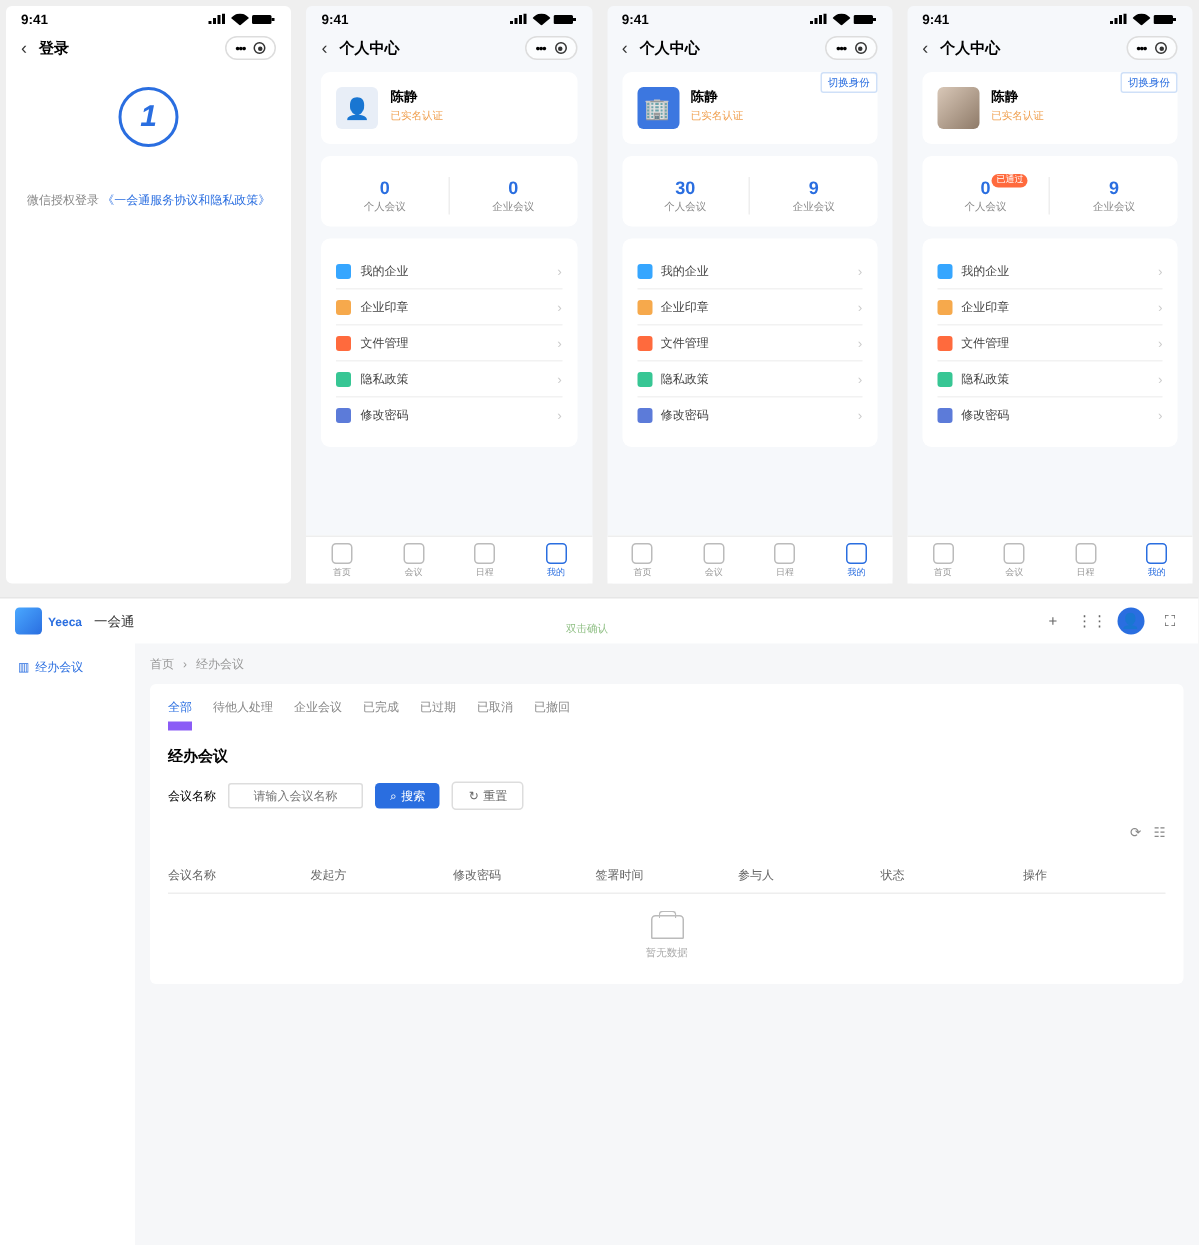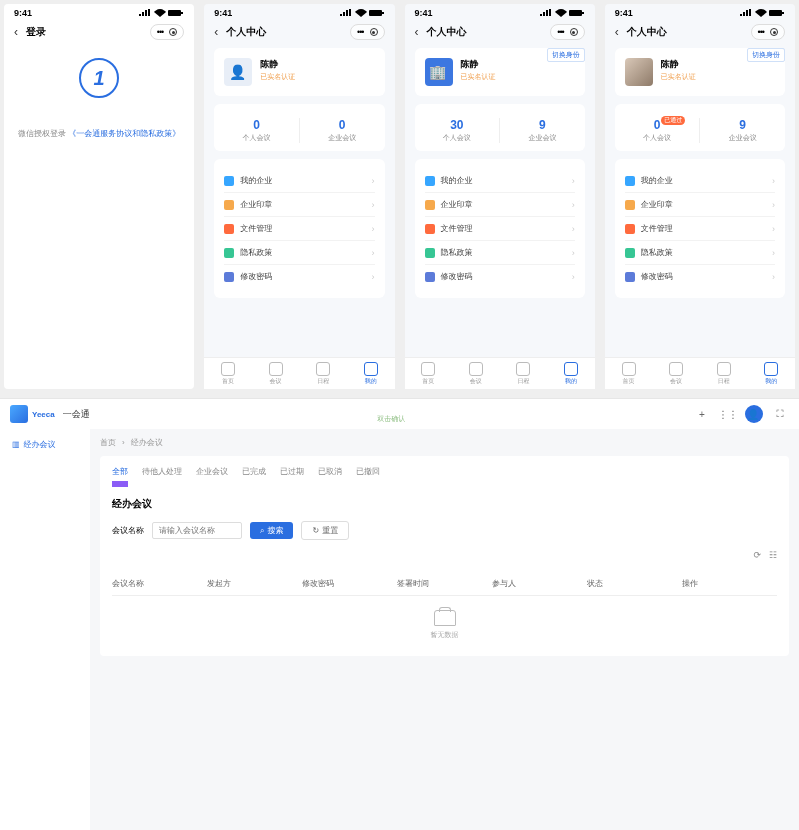--- a/index.html
+++ b/index.html
@@ -72,21 +72,21 @@
     .dside{width:90px;padding:6px 6px;}
     .dside-item{font-size:8px;color:#2a6ee0;padding:4px 6px;border-radius:3px;display:flex;align-items:center;gap:4px;}
     .dmain{flex:1;background:#f6f7f9;padding:8px 10px;overflow:hidden;}
     .crumb{font-size:8px;color:#999;display:flex;align-items:center;gap:6px;}
     .panel{background:#fff;border-radius:4px;padding:10px 12px;margin-top:8px;}
     .tabs{display:flex;gap:14px;font-size:8px;color:#888;}
     .tabs .t{padding-bottom:4px;}
     .tabs .t.active{color:#2a6ee0;border-bottom:6px solid #8b5cf6;}
     .ptitle{font-size:10px;font-weight:600;margin-top:10px;}
     .searchrow{display:flex;align-items:center;gap:8px;margin-top:10px;font-size:8px;}
-    .searchrow input{border:1px solid #ddd;border-radius:2px;padding:3px 6px;font-size:8px;width:90px;}
+    .searchrow input{border:1px solid #ddd;border-radius:2px;padding:3px 6px;font-size:8px;width:90px;text-align:center;}
     .sbtn{padding:3px 10px;border-radius:3px;font-size:8px;display:inline-flex;align-items:center;gap:3px;}
     .sbtn.blue{background:#2a6ee0;color:#fff;}
     .sbtn.plain{border:1px solid #ddd;color:#666;background:#fff;}
     .tblhead{display:flex;border-bottom:1px solid #eee;padding:6px 0;font-size:8px;color:#666;margin-top:12px;}
     .tblhead > div{flex:1;}
     .tbl-actions{display:flex;justify-content:flex-end;gap:8px;font-size:9px;color:#888;margin-top:10px;}
     .empty{text-align:center;padding:14px 0 6px;}
     .empty-icon{width:22px;height:16px;margin:0 auto 4px;border:1.5px solid #bbb;border-radius:3px 3px 1px 1px;position:relative;}
     .empty-icon::before{content:"";position:absolute;top:-4px;left:4px;right:4px;height:4px;border:1.5px solid #bbb;border-bottom:none;border-radius:3px 3px 0 0;}
     .empty-txt{font-size:7px;color:#aaa;}

